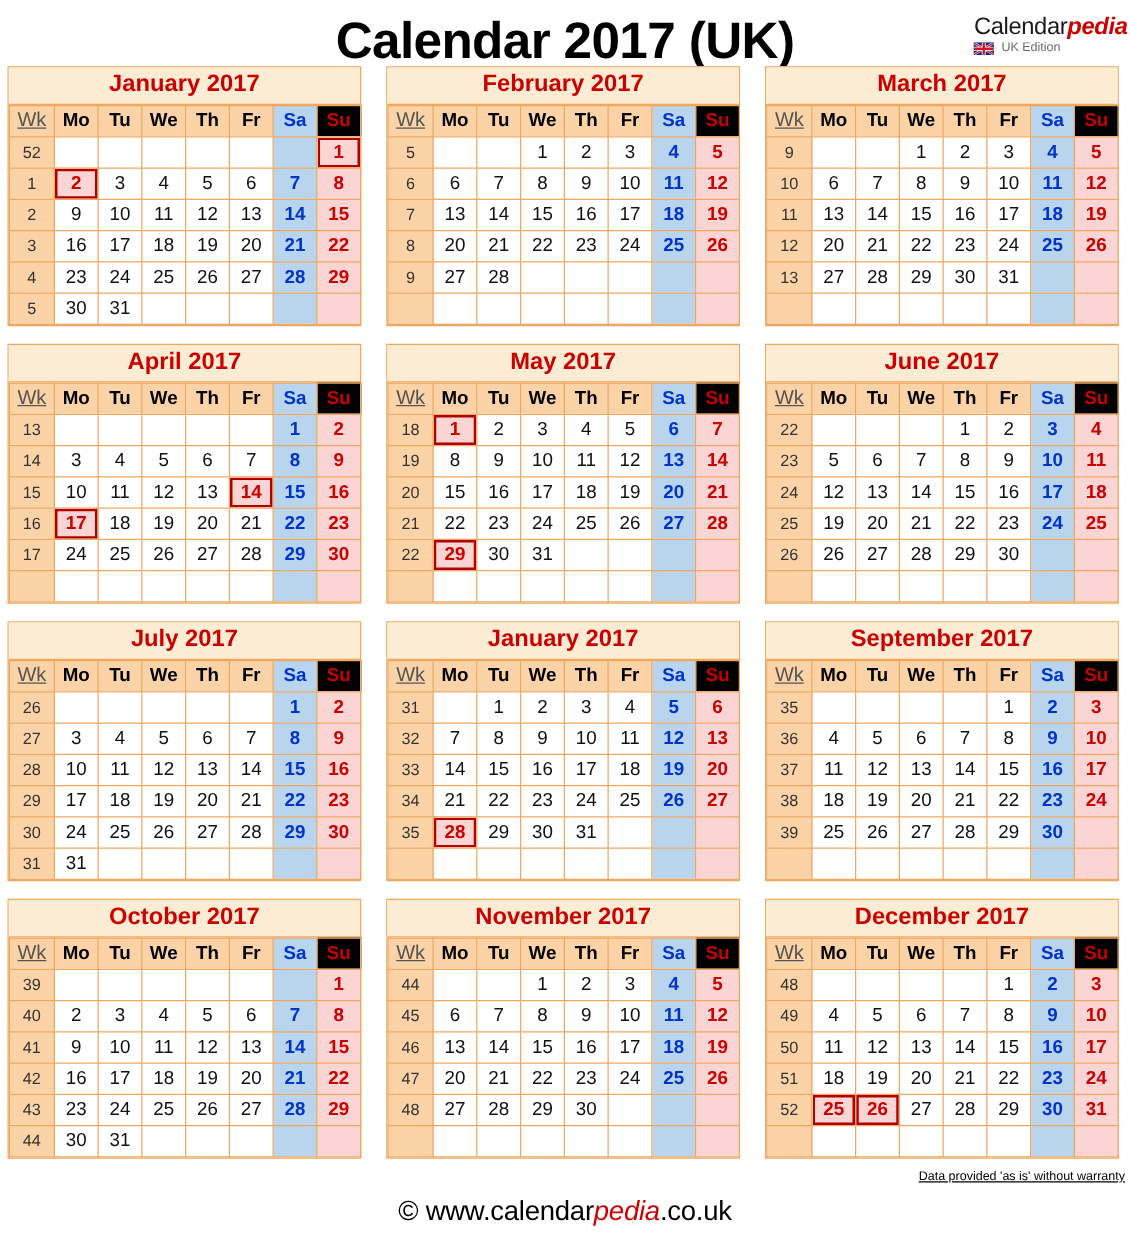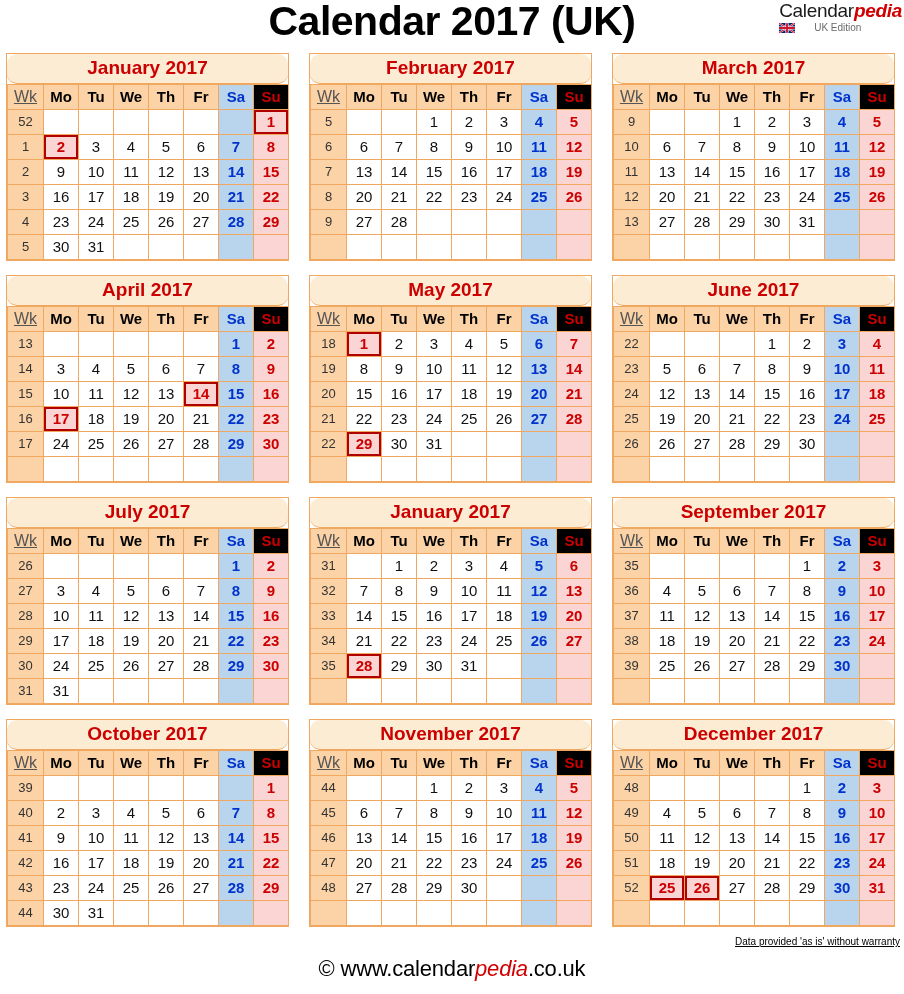--- a/index.html
+++ b/index.html
@@ -11,20 +11,21 @@
     width: 904px; height: 994px;
     font-family: "Liberation Sans", sans-serif;
     position: relative;
     overflow: hidden;
   }
 
   
   .header {
     position: relative;
     height: 48px;
+    margin-top: 11px;
   }
   .page-title {
     position: absolute;
     left: 0; right: 0; top: -2px;
     text-align: center;
     font-size: 41px;
     font-weight: bold;
     color: #000000;
     letter-spacing: -0.5px;
     font-family: "Liberation Sans", sans-serif;
@@ -46,21 +47,21 @@
     color: #d10000;
     font-style: italic;
     font-weight: bold;
   }
   .brand-sub {
     margin-top: 3px;
     font-size: 10px;
     color: #6b6b6b;
     display: flex;
     align-items: center;
-    gap: 19px;
+    gap: 6px;
     white-space: nowrap;
   }
   .flag {
     width: 16px; height: 10px;
     display: inline-block;
     position: relative;
     background: #00247d;
     overflow: hidden;
     flex: 0 0 auto;
   }
@@ -83,21 +84,20 @@
   }
   .month-title {
     background: #fdecd4;
     border-bottom: 1px solid #f0a860;
     text-align: center;
     color: #cc0000;
     font-size: 19px;
     font-weight: bold;
     padding: 4px 0 5px 0;
     line-height: 1.05;
-    border-radius: 10px;
   }
   table.cal {
     border-collapse: collapse;
     width: 100%;
     table-layout: fixed;
   }
   table.cal th, table.cal td {
     border: 1px solid #f0a860;
     height: 25px;
     text-align: center;

